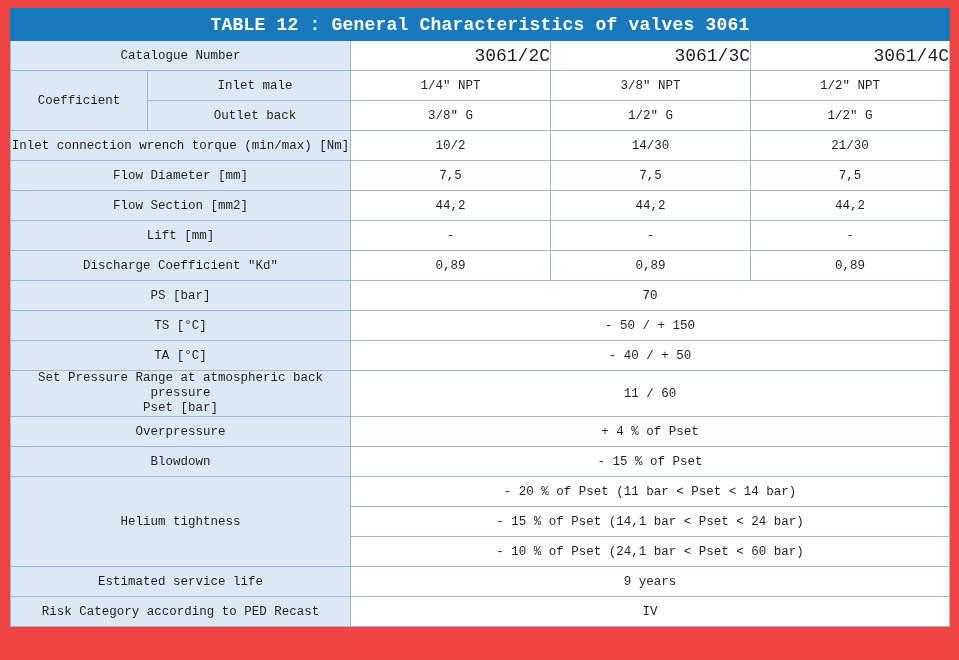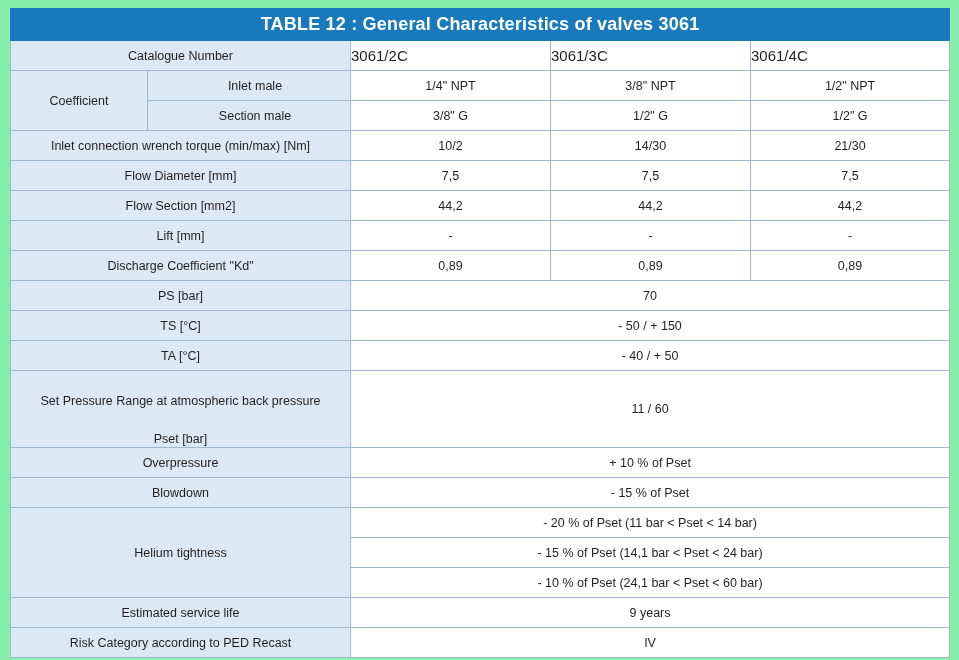--- a/index.html
+++ b/index.html
@@ -8,23 +8,24 @@
     background: #ffffff;
   }
   body {
     font-family: "Liberation Sans", sans-serif;
     color: #231f20;
   }
   .sheet {
     width: 959px;
     height: 660px;
     position: relative;
-    background: #86efac;
+    background: #ef4444;
     box-sizing: border-box;
     padding: 8px 10px 10px 10px;
+    font-family: Liberation Mono, monospace;
   }
   table.spec {
     width: 939px;
     border-collapse: collapse;
     table-layout: fixed;
     font-size: 12.5px;
   }
   table.spec td, table.spec th {
     border: 1px solid #9fb8cf;
     padding: 0;
@@ -64,28 +65,27 @@
     text-align: center;
     height: 29px;
     font-size: 12.5px;
   }
   .val.tall {
     height: 40px;
     margin-left: 24px;
   }
   .hdr-val {
     background: #ffffff;
-    text-align: left;
+    text-align: right;
     height: 29px;
-    font-size: 15px;
+    font-size: 18px;
   }
   .two-line {
     display: block;
     line-height: 15px;
-    margin-top: 23px;
   }
   
   col.c-label1 { width: 137px; }
   col.c-label2 { width: 203px; }
   col.c-v1 { width: 200px; }
   col.c-v2 { width: 200px; }
   col.c-v3 { width: 199px; }
 </style>
 </head>
 <body>
@@ -112,21 +112,21 @@
       </tr>
 
       <tr>
         <td class="lbl" rowspan="2">Coefficient</td>
         <td class="lbl sub">Inlet male</td>
         <td class="val">1/4" NPT</td>
         <td class="val">3/8" NPT</td>
         <td class="val">1/2" NPT</td>
       </tr>
       <tr>
-        <td class="lbl sub">Section male</td>
+        <td class="lbl sub">Outlet back</td>
         <td class="val">3/8" G</td>
         <td class="val">1/2" G</td>
         <td class="val">1/2" G</td>
       </tr>
 
       <tr>
         <td class="lbl" colspan="2">Inlet connection wrench torque (min/max) [Nm]</td>
         <td class="val">10/2</td>
         <td class="val">14/30</td>
         <td class="val">21/30</td>
@@ -178,21 +178,21 @@
       <tr>
         <td class="lbl tall" colspan="2">
           <span class="two-line">Set Pressure Range at atmospheric back pressure</span>
           <span class="two-line">Pset [bar]</span>
         </td>
         <td class="val tall" colspan="3">11 / 60</td>
       </tr>
 
       <tr>
         <td class="lbl" colspan="2">Overpressure</td>
-        <td class="val" colspan="3">+ 10 % of Pset</td>
+        <td class="val" colspan="3">+ 4 % of Pset</td>
       </tr>
 
       <tr>
         <td class="lbl" colspan="2">Blowdown</td>
         <td class="val" colspan="3">- 15 % of Pset</td>
       </tr>
 
       <tr>
         <td class="lbl big" colspan="2" rowspan="3">Helium tightness</td>
         <td class="val" colspan="3">- 20 % of Pset   (11 bar &lt; Pset &lt; 14 bar)</td>

